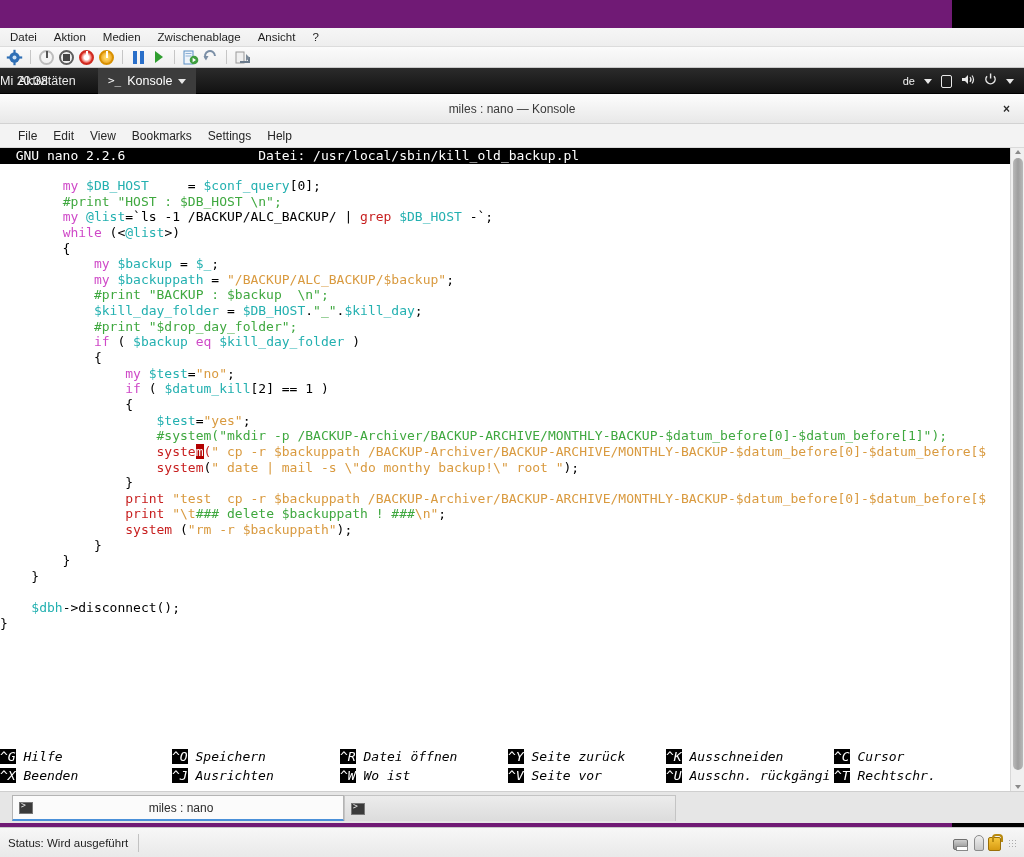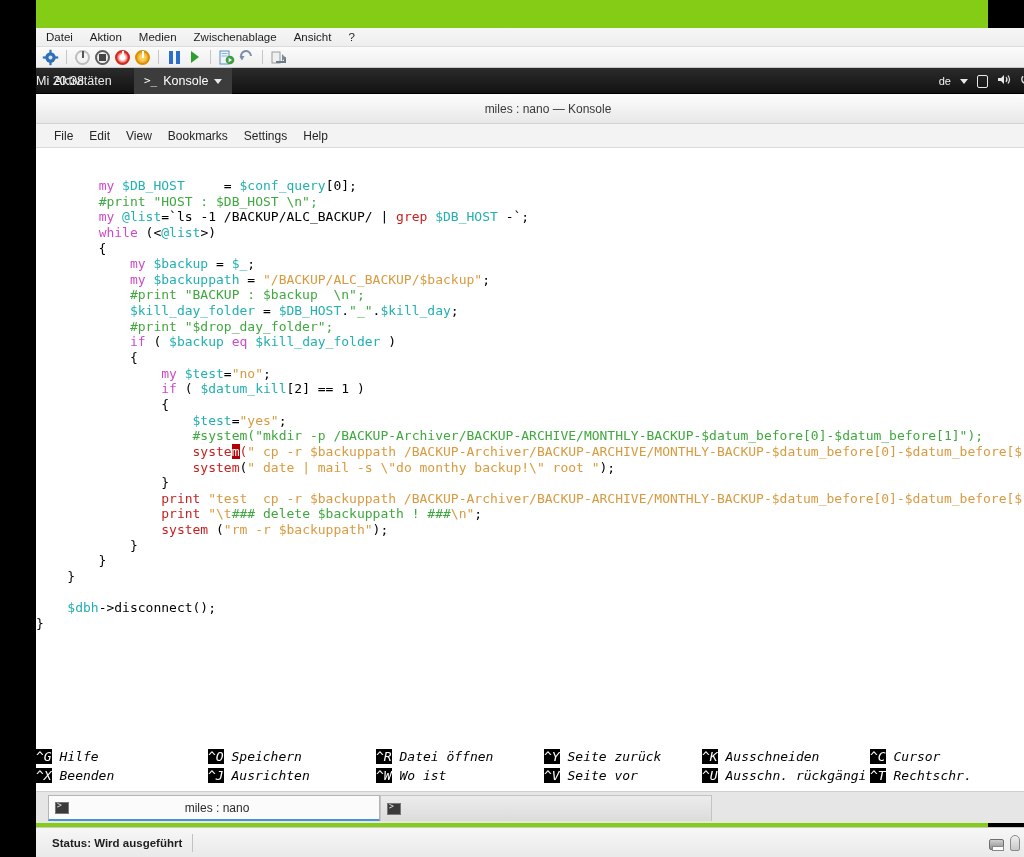--- a/index.html
+++ b/index.html
@@ -1,20 +1,20 @@
 <!DOCTYPE html>
 <html><head>
 <meta charset="utf-8">
 <style>
   * { margin:0; padding:0; box-sizing:border-box; }
   html,body { width:1024px; height:857px; background:#000; overflow:hidden; }
   body { font-family:"Liberation Sans", sans-serif; font-size:12px; }
 
   
-  #vm-window { position:absolute; left:0; top:0; width:952px; height:857px; background:#84cc16;margin-left:36px; }
+  #vm-window { position:absolute; left:0; top:0; width:952px; height:857px; background:#701a75; }
 
   
   #vm-menubar {
     position:absolute; left:0; top:28px; width:1024px; height:19px;
     background:linear-gradient(#f6f6f6,#eeeeee);
     border-bottom:1px solid #dcdcdc;
     display:flex; align-items:center; padding-left:10px; gap:17px;
   }
   #vm-menubar .mi { font-size:11.5px; color:#1d1d1d; white-space:nowrap; cursor:default; }
 
@@ -135,21 +135,21 @@
   .ktab .tico { width:14px;height:12px; margin-left:6px; background:#3a3a3a; border:1px solid #777; position:relative; flex:none; }
   .ktab .tico:after { content:">"; position:absolute; left:1px; top:-2px; font-size:8px; color:#e6e6e6; font-family:"DejaVu Sans Mono",monospace; }
   .ktab .tlabel { flex:1; text-align:center; padding-right:14px; }
 
   
   #vm-status {
     position:absolute; left:0; top:827px; width:1024px; height:30px;
     background:linear-gradient(#f7f7f7,#e9e9e9); border-top:1px solid #c9c9c9;
     display:flex; align-items:center;
   }
-  #vm-status .stext { font-size:11.5px; color:#1e1e1e; padding-left:16px;font-weight:bold; }
+  #vm-status .stext { font-size:11.5px; color:#1e1e1e; padding-left:8px; }
   #vm-status .vsep { width:1px; height:18px; background:#c2c2c2; margin-left:10px; }
   #vm-status .icons { margin-left:auto; display:flex; align-items:center; gap:4px; padding-right:8px; }
   .si { width:15px; height:17px; position:relative; }
   .si-hd { background:linear-gradient(#cfcfcf,#8f8f8f); border:1px solid #6f6f6f; border-radius:2px; margin-top:3px; height:11px; }
   .si-hd:after { content:""; position:absolute; left:2px; top:6px; width:10px; height:3px; background:#fff; border:1px solid #888; }
   .si-usb { background:linear-gradient(#efefef,#c8c8c8); border:1px solid #8a8a8a; border-radius:5px 5px 2px 2px; height:16px; width:10px; margin-left:2px; }
   .si-lock { width:13px;height:14px; margin-top:2px; background:linear-gradient(#f6c63c,#d79b12); border:1px solid #9a6f08; border-radius:2px; }
   .si-lock:before { content:""; position:absolute; left:3px; top:-4px; width:7px; height:6px; border:2px solid #b88a10; border-bottom:none; border-radius:4px 4px 0 0; }
   .grip { width:8px;height:8px; margin-left:3px;
      background-image:radial-gradient(#aaa 40%, transparent 41%);
@@ -270,20 +270,21 @@
     <div id="k-menubar">
       <span class="mi">File</span>
       <span class="mi">Edit</span>
       <span class="mi">View</span>
       <span class="mi">Bookmarks</span>
       <span class="mi">Settings</span>
       <span class="mi">Help</span>
     </div>
 
     <div id="term">
+      <div id="nano-title">  GNU nano 2.2.6                 Datei: /usr/local/sbin/kill_old_backup.pl</div>
       <div id="nano-body"><div class="ln"><span class="pl">        </span><span class="kwm">my</span><span class="pl"> </span><span class="var">$DB_HOST</span><span class="pl">     = </span><span class="var">$conf_query</span><span class="pl">[</span><span class="pl">0</span><span class="pl">];</span></div><div class="ln"><span class="pl">        </span><span class="cmt">#print "HOST : $DB_HOST \n";</span></div><div class="ln"><span class="pl">        </span><span class="kwm">my</span><span class="pl"> </span><span class="var">@list</span><span class="pl">=`ls -1 /BACKUP/ALC_BACKUP/ | </span><span class="kw">grep</span><span class="pl"> </span><span class="var">$DB_HOST</span><span class="pl"> -`;</span></div><div class="ln"><span class="pl">        </span><span class="kwm">while</span><span class="pl"> (&lt;</span><span class="var">@list</span><span class="pl">&gt;)</span></div><div class="ln"><span class="pl">        {</span></div><div class="ln"><span class="pl">            </span><span class="kwm">my</span><span class="pl"> </span><span class="var">$backup</span><span class="pl"> = </span><span class="var">$_</span><span class="pl">;</span></div><div class="ln"><span class="pl">            </span><span class="kwm">my</span><span class="pl"> </span><span class="var">$backuppath</span><span class="pl"> = </span><span class="pth">"/BACKUP/ALC_BACKUP/$backup"</span><span class="pl">;</span></div><div class="ln"><span class="pl">            </span><span class="cmt">#print "BACKUP : $backup  \n";</span></div><div class="ln"><span class="pl">            </span><span class="var">$kill_day_folder</span><span class="pl"> = </span><span class="var">$DB_HOST</span><span class="pl">.</span><span class="str">"_"</span><span class="pl">.</span><span class="var">$kill_day</span><span class="pl">;</span></div><div class="ln"><span class="pl">            </span><span class="cmt">#print "$drop_day_folder";</span></div><div class="ln"><span class="pl">            </span><span class="kwm">if</span><span class="pl"> ( </span><span class="var">$backup</span><span class="pl"> </span><span class="kwm">eq</span><span class="pl"> </span><span class="var">$kill_day_folder</span><span class="pl"> )</span></div><div class="ln"><span class="pl">            {</span></div><div class="ln"><span class="pl">                </span><span class="kwm">my</span><span class="pl"> </span><span class="var">$test</span><span class="pl">=</span><span class="pth">"no"</span><span class="pl">;</span></div><div class="ln"><span class="pl">                </span><span class="kwm">if</span><span class="pl"> ( </span><span class="var">$datum_kill</span><span class="pl">[</span><span class="pl">2</span><span class="pl">] == </span><span class="pl">1</span><span class="pl"> )</span></div><div class="ln"><span class="pl">                {</span></div><div class="ln"><span class="pl">                    </span><span class="var">$test</span><span class="pl">=</span><span class="pth">"yes"</span><span class="pl">;</span></div><div class="ln"><span class="pl">                    </span><span class="cmt">#system("mkdir -p /BACKUP-Archiver/BACKUP-ARCHIVE/MONTHLY-BACKUP-$datum_before[0]-$datum_before[1]");</span></div><div class="ln"><span class="pl">                    </span><span class="kw">syste</span><span class="cur">m</span><span class="kw">(</span><span class="pth">" cp -r $backuppath /BACKUP-Archiver/BACKUP-ARCHIVE/MONTHLY-BACKUP-$datum_before[0]-$datum_before[$</span></div><div class="ln"><span class="pl">                    </span><span class="kw">system</span><span class="pl">(</span><span class="pth">" date | mail -s \"do monthy backup!\" root "</span><span class="pl">);</span></div><div class="ln"><span class="pl">                }</span></div><div class="ln"><span class="pl">                </span><span class="kw">print</span><span class="pl"> </span><span class="pth">"test  cp -r $backuppath /BACKUP-Archiver/BACKUP-ARCHIVE/MONTHLY-BACKUP-$datum_before[0]-$datum_before[$</span></div><div class="ln"><span class="pl">                </span><span class="kw">print</span><span class="pl"> </span><span class="pth">"\t</span><span class="str">### delete $backuppath ! ###</span><span class="pth">\n"</span><span class="pl">;</span></div><div class="ln"><span class="pl">                </span><span class="kw">system</span><span class="pl"> (</span><span class="pth">"rm -r $backuppath"</span><span class="pl">);</span></div><div class="ln"><span class="pl">            }</span></div><div class="ln"><span class="pl">        }</span></div><div class="ln"><span class="pl">    }</span></div><div class="ln"><span class="pl"></span></div><div class="ln"><span class="pl">    </span><span class="var">$dbh</span><span class="pl">-&gt;disconnect();</span></div><div class="ln"><span class="pl">}</span></div></div>
       <div id="nano-help"><div class="row" style="position: relative;"><span style="position: absolute; left: 0px; white-space: pre;"><span class="hk">^G</span><span> Hilfe</span></span><span style="position: absolute; left: 172px; white-space: pre;"><span class="hk">^O</span><span> Speichern</span></span><span style="position: absolute; left: 340px; white-space: pre;"><span class="hk">^R</span><span> Datei öffnen</span></span><span style="position: absolute; left: 508px; white-space: pre;"><span class="hk">^Y</span><span> Seite zurück</span></span><span style="position: absolute; left: 666px; white-space: pre;"><span class="hk">^K</span><span> Ausschneiden</span></span><span style="position: absolute; left: 834px; white-space: pre;"><span class="hk">^C</span><span> Cursor</span></span></div><div class="row" style="position: relative;"><span style="position: absolute; left: 0px; white-space: pre;"><span class="hk">^X</span><span> Beenden</span></span><span style="position: absolute; left: 172px; white-space: pre;"><span class="hk">^J</span><span> Ausrichten</span></span><span style="position: absolute; left: 340px; white-space: pre;"><span class="hk">^W</span><span> Wo ist</span></span><span style="position: absolute; left: 508px; white-space: pre;"><span class="hk">^V</span><span> Seite vor</span></span><span style="position: absolute; left: 666px; white-space: pre;"><span class="hk">^U</span><span> Ausschn. rückgängi</span></span><span style="position: absolute; left: 834px; white-space: pre;"><span class="hk">^T</span><span> Rechtschr.</span></span></div></div>
     </div>
 
     <div id="term-scroll">
       <span class="ar up"></span>
       <div class="thumb"></div>
       <span class="ar dn"></span>
     </div>
 

